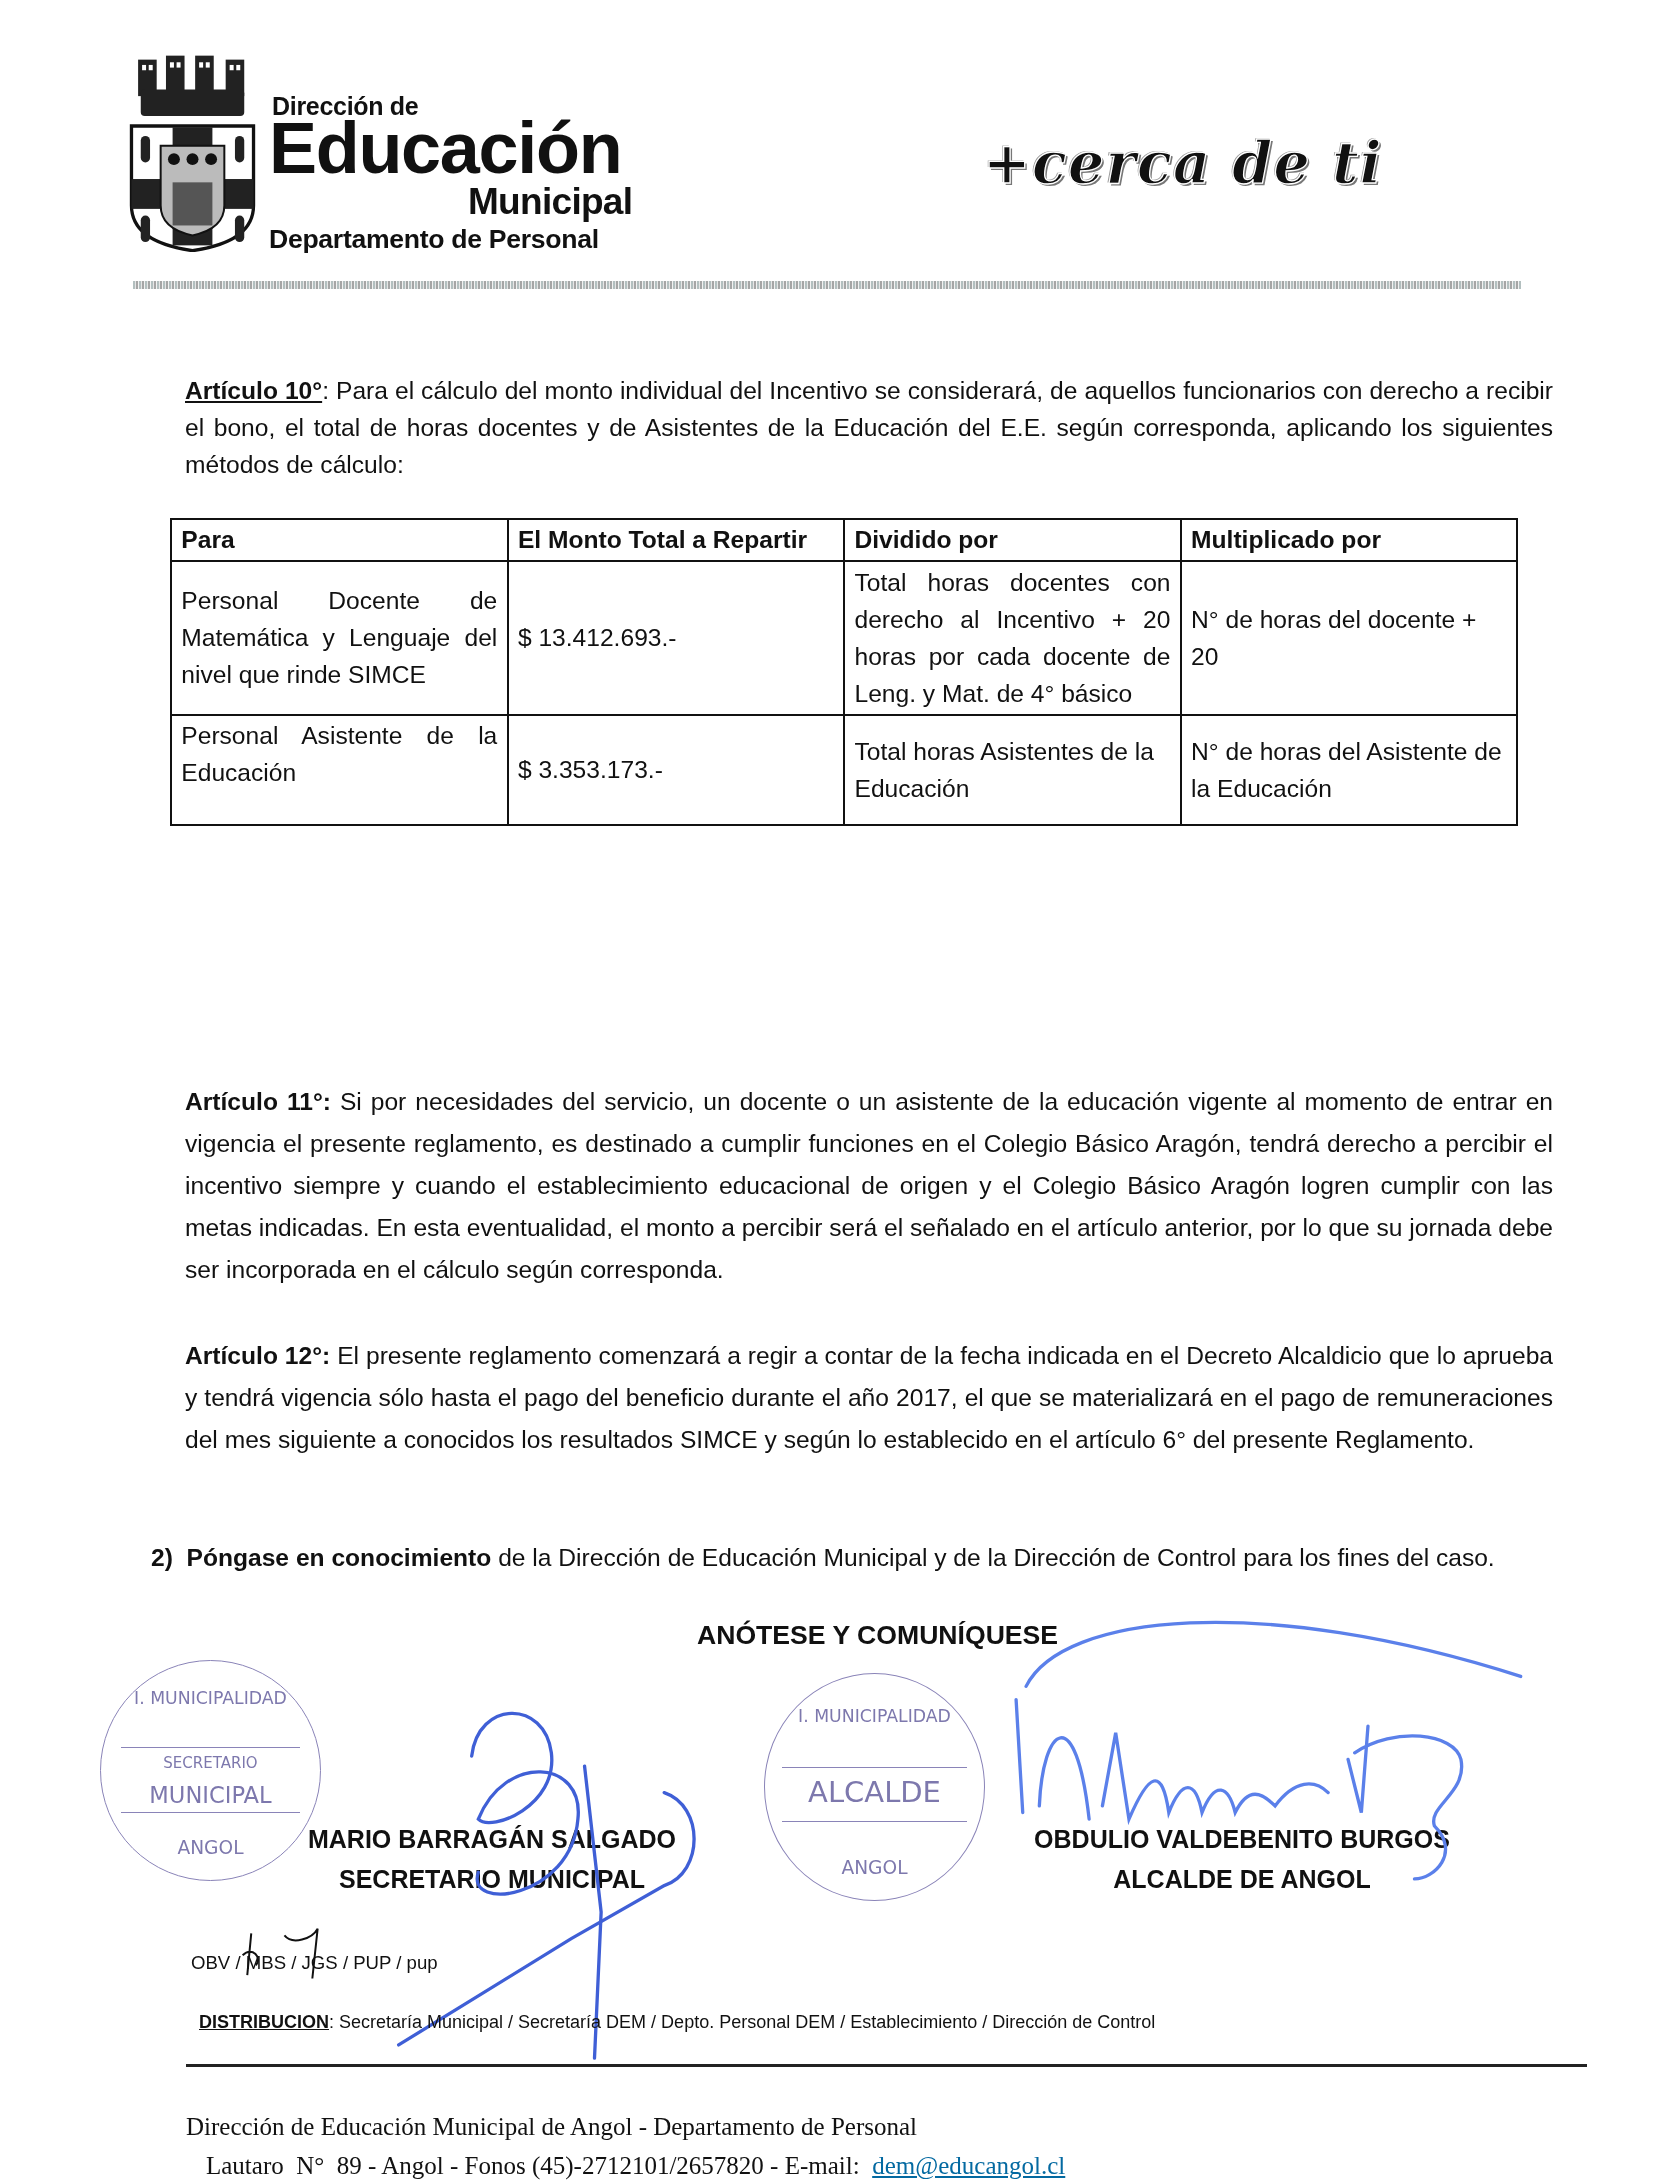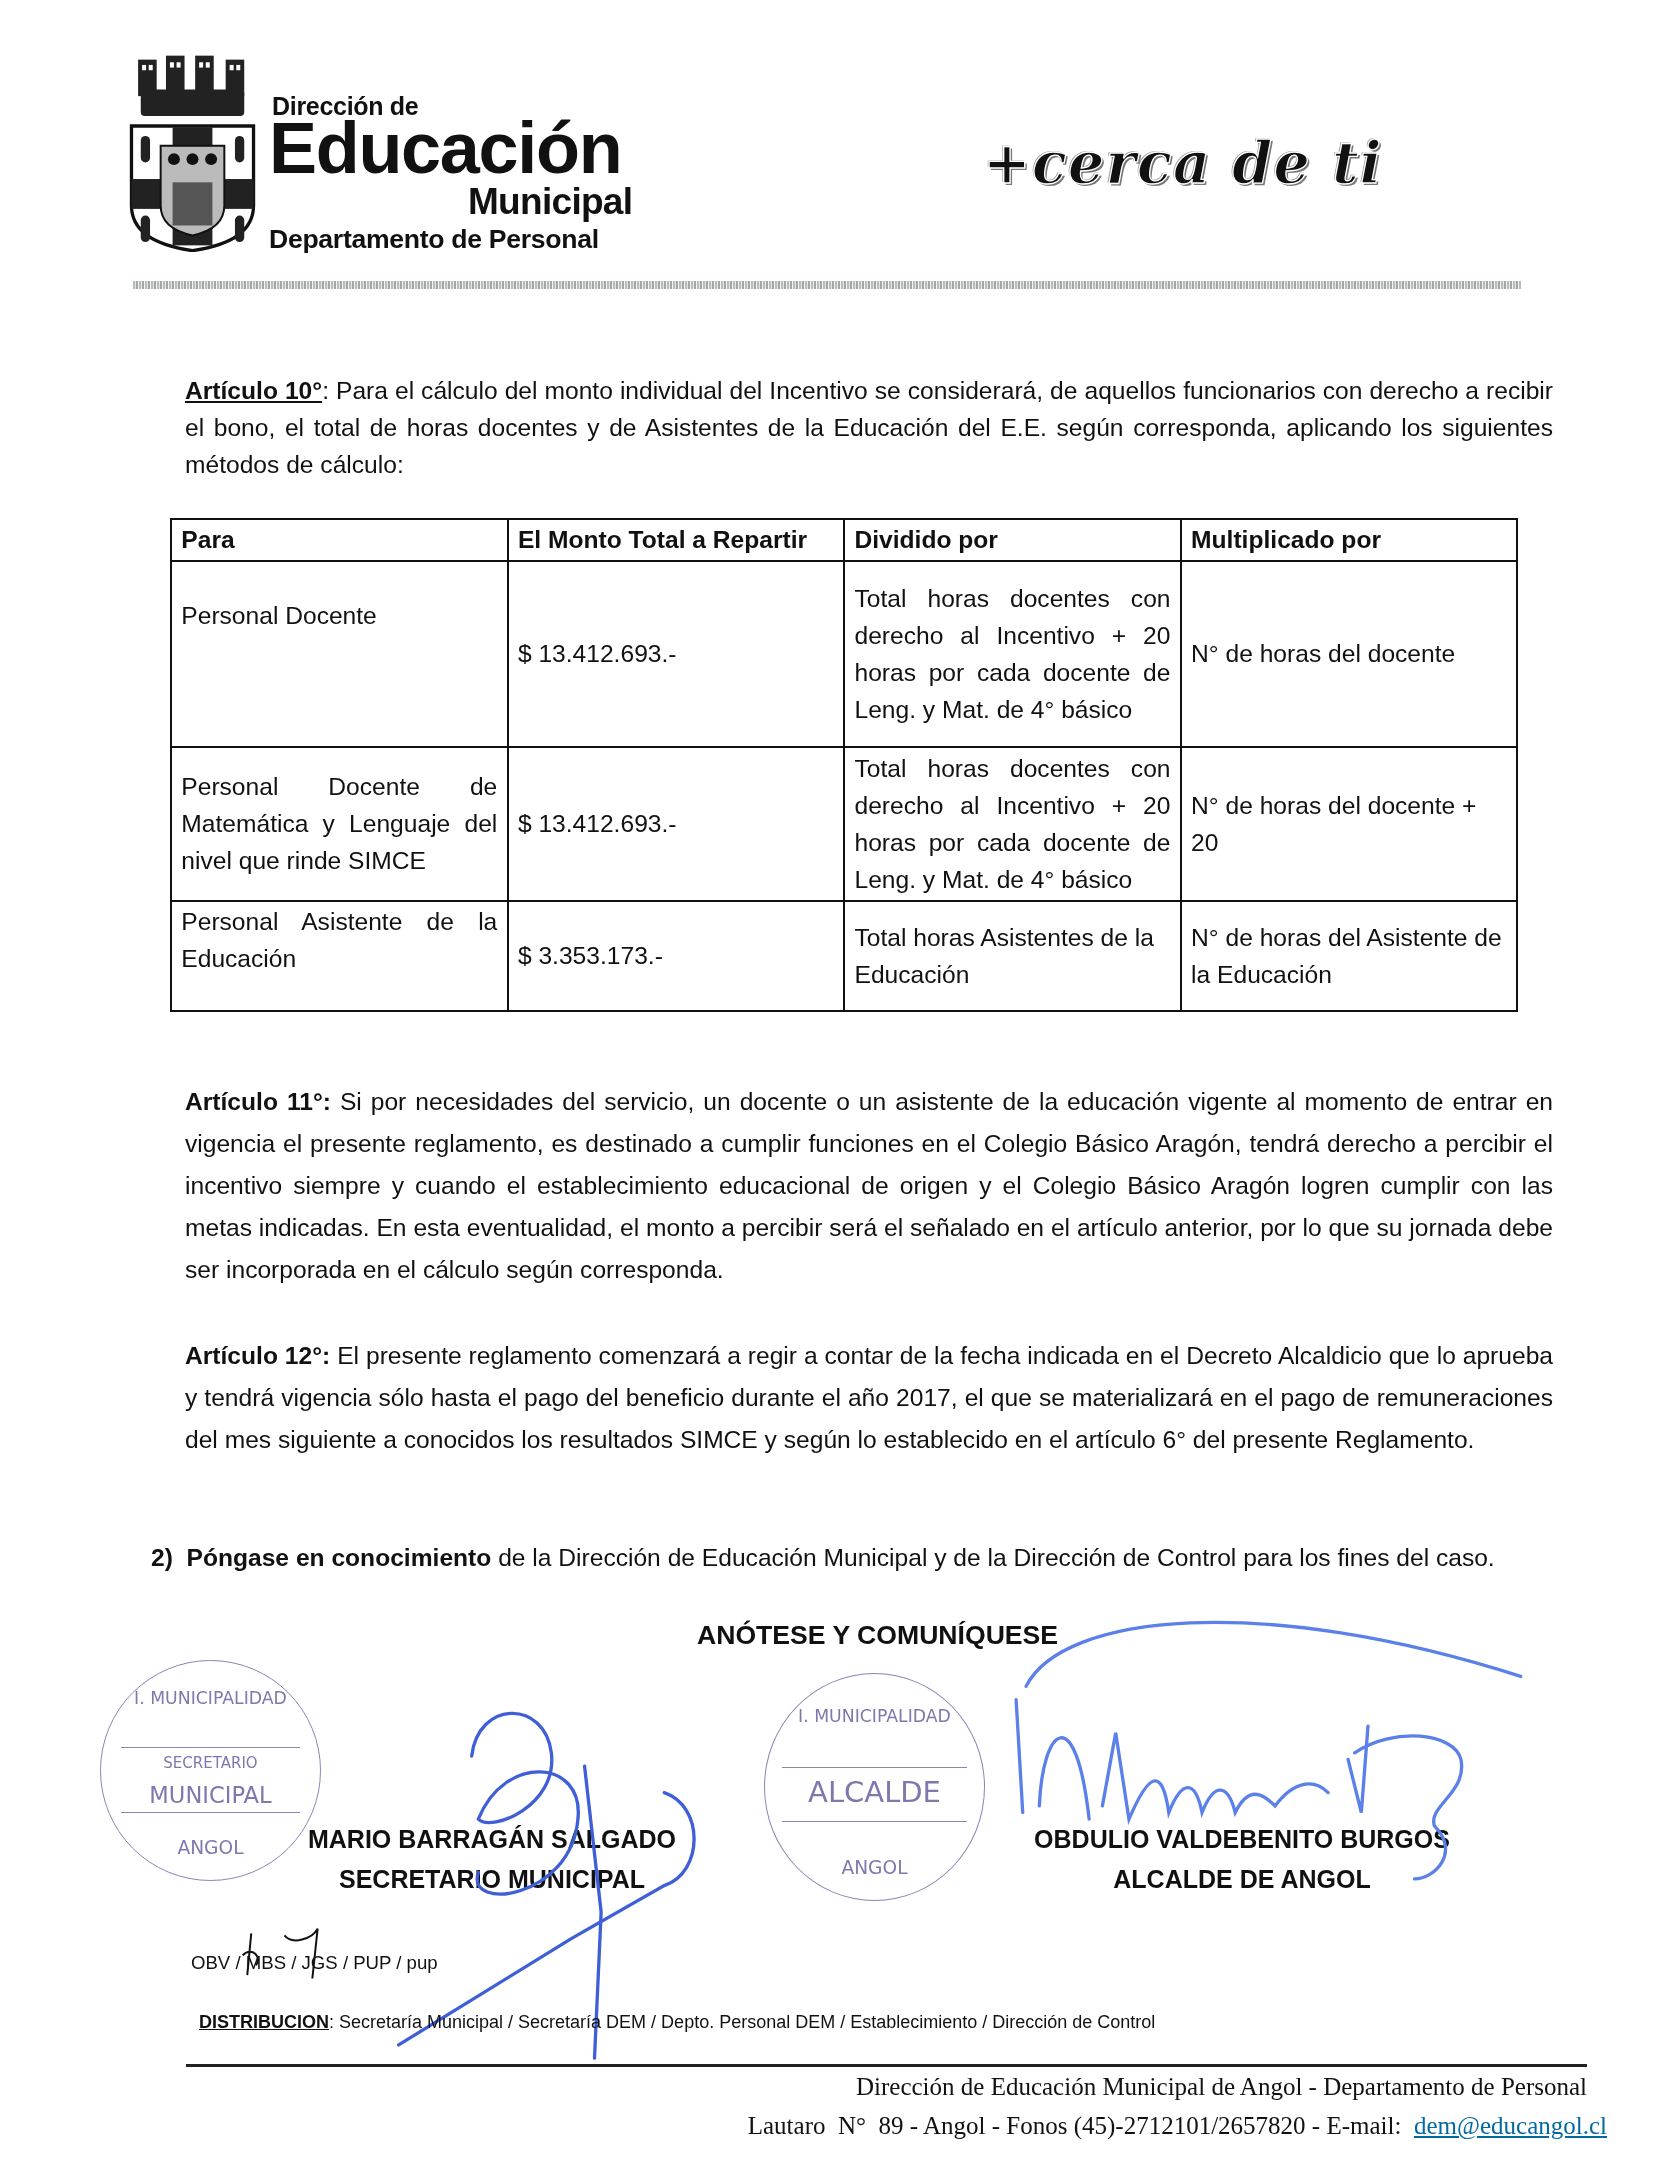--- a/index.html
+++ b/index.html
@@ -37,21 +37,21 @@
     
     .anotese { left: 697px; top: 1620px; font-size: 26.6px; font-weight: 700; }
     .sig-name { font-size: 25px; font-weight: 700; text-align: center; line-height: 40px; }
     .stamp { border: 1.3px solid #8a84b8; border-radius: 50%; color: #7d78ad; }
     .stamp-text { position: absolute; width: 100%; text-align: center; font-family: "DejaVu Sans", sans-serif; }
     .stamp-line { position: absolute; height: 1.3px; background: #8a84b8; }
 
     .initials { left: 191px; top: 1952px; font-size: 18.6px; }
     .distrib { left: 191px; top: 2012px; font-size: 18px; }
     .foot-rule { left: 186px; top: 2064px; width: 1401px; height: 2.7px; background: #222; }
-    .foot { font-family: "Liberation Serif", "DejaVu Serif", serif; font-size: 25px; text-align: right; }
+    .foot { font-family: "Liberation Serif", "DejaVu Serif", serif; font-size: 25px; text-align: left; margin-top: 40px; }
     .ink { position: absolute; pointer-events: none; }
   </style>
 </head>
 <body>
 
 <div class="abs crest">
   <svg width="133" height="199" viewBox="0 0 200 300">
 
     <g fill="#222">
       <rect x="18" y="10" width="28" height="55"></rect>
@@ -101,26 +101,20 @@
   <span class="lbl u">Artículo 10°</span><span>: Para el cálculo del monto individual del Incentivo se considerará, de aquellos funcionarios con derecho a recibir el bono, el total de horas docentes y de Asistentes de la Educación del E.E. según corresponda, aplicando los siguientes métodos de cálculo:</span>
 </div>
 
 <table class="calc">
   <tbody>
       <tr>
     <th class="c1">Para</th>
     <th class="c2">El Monto Total a Repartir</th>
     <th class="c3">Dividido por</th>
     <th class="c4">Multiplicado por</th>
-  </tr>
-  <tr style="height:186px;">
-    <td style="vertical-align:top; padding-top:35px;">Personal Docente</td>
-    <td>$ 13.412.693.-</td>
-    <td class="just">Total horas docentes con derecho al Incentivo + 20 horas por cada docente de Leng. y Mat. de 4° básico</td>
-    <td>N° de horas del docente</td>
   </tr>
   <tr style="height:154px;">
     <td class="just">Personal Docente de Matemática y Lenguaje del nivel que rinde SIMCE</td>
     <td>$ 13.412.693.-</td>
     <td class="just">Total horas docentes con derecho al Incentivo + 20 horas por cada docente de Leng. y Mat. de 4° básico</td>
     <td>N° de horas del docente + 20</td>
   </tr>
   <tr style="height:110px;">
     <td class="just" style="vertical-align:top;">Personal Asistente de la Educación</td>
     <td>$ 3.353.173.-</td>

